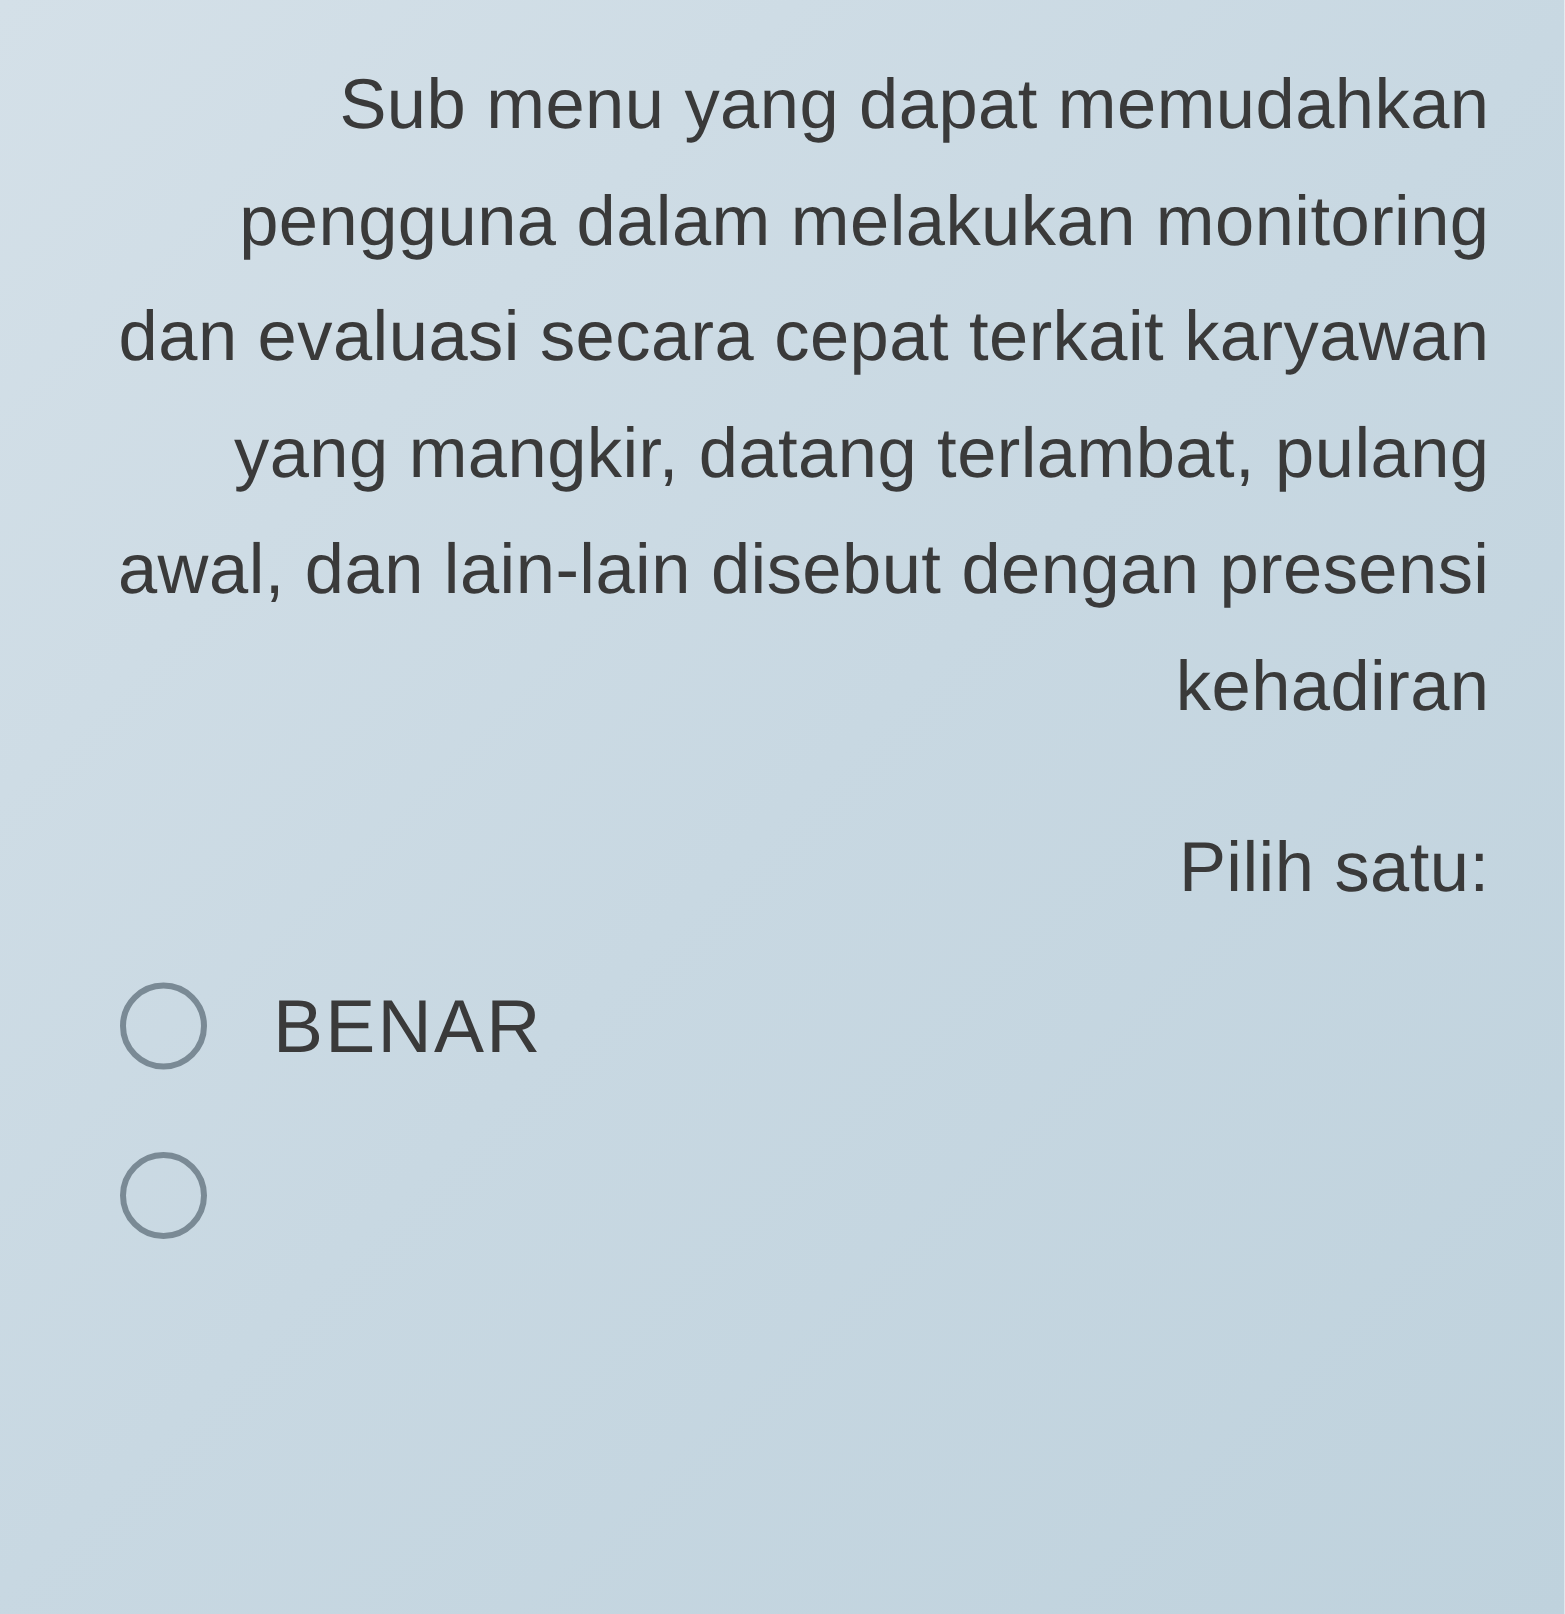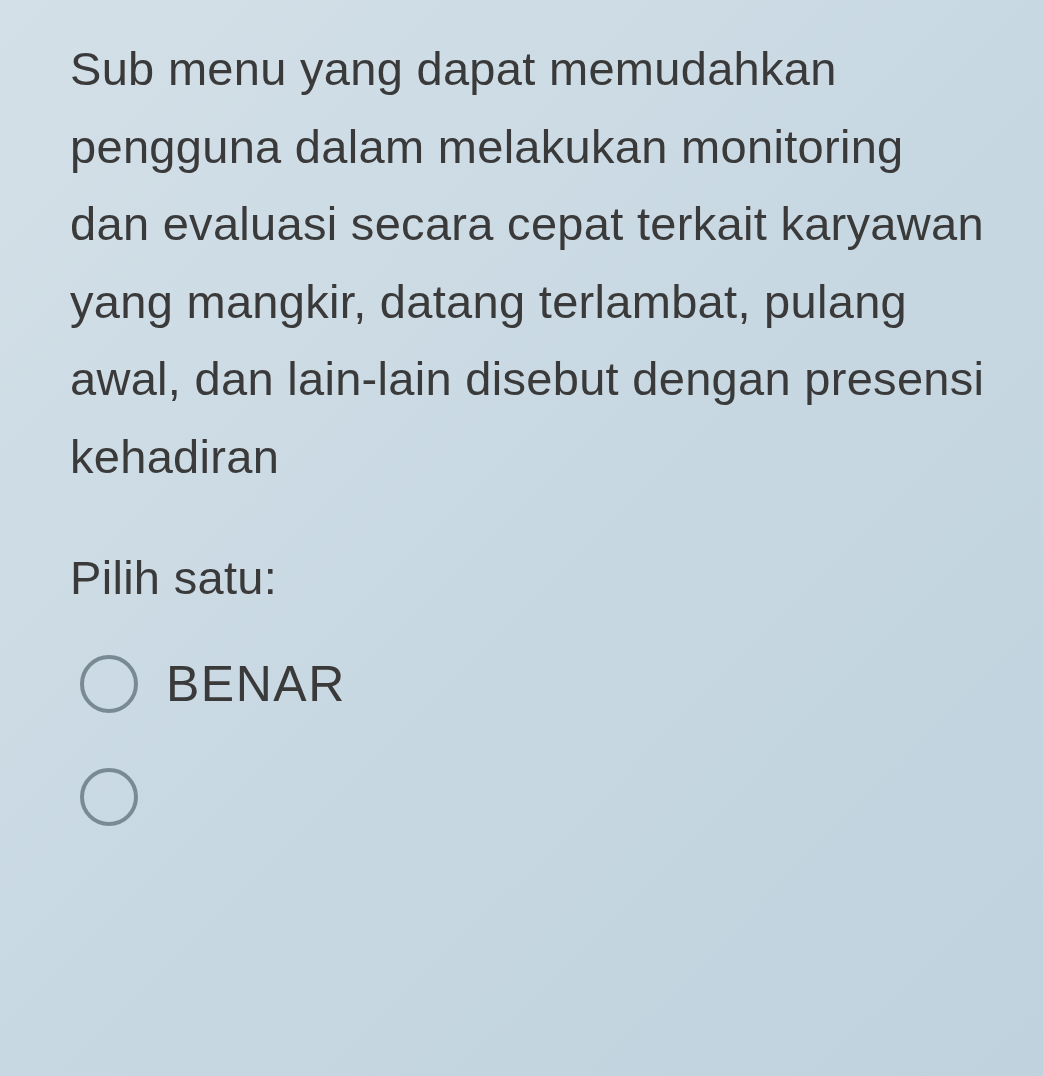--- a/index.html
+++ b/index.html
@@ -1,18 +1,19 @@
 <!DOCTYPE html>
 <html><head>
   <meta charset="utf-8">
   <style>
     * {
       margin: 0;
       padding: 0;
       box-sizing: border-box;
+      text-align: right;
     }
     body {
       width: 1043px;
       height: 1076px;
       background: linear-gradient(135deg, #d4e0e8 0%, #c8d8e2 50%, #bfd2dd 100%);
       font-family: Arial, Helvetica, sans-serif;
       padding: 30px 50px 30px 70px;
       color: #3a3a3a;
       position: relative;
       overflow: hidden;
@@ -32,21 +33,21 @@
     }
     .options {
       display: flex;
       flex-direction: column;
       gap: 55px;
       padding-left: 10px;
     }
     .option {
       display: flex;
       align-items: center;
-      gap: 28px;
+      gap: 44px;
       cursor: pointer;
     }
     .radio-circle {
       width: 58px;
       height: 58px;
       border: 4px solid #7a8a95;
       border-radius: 50%;
       background: transparent;
       flex-shrink: 0;
     }

